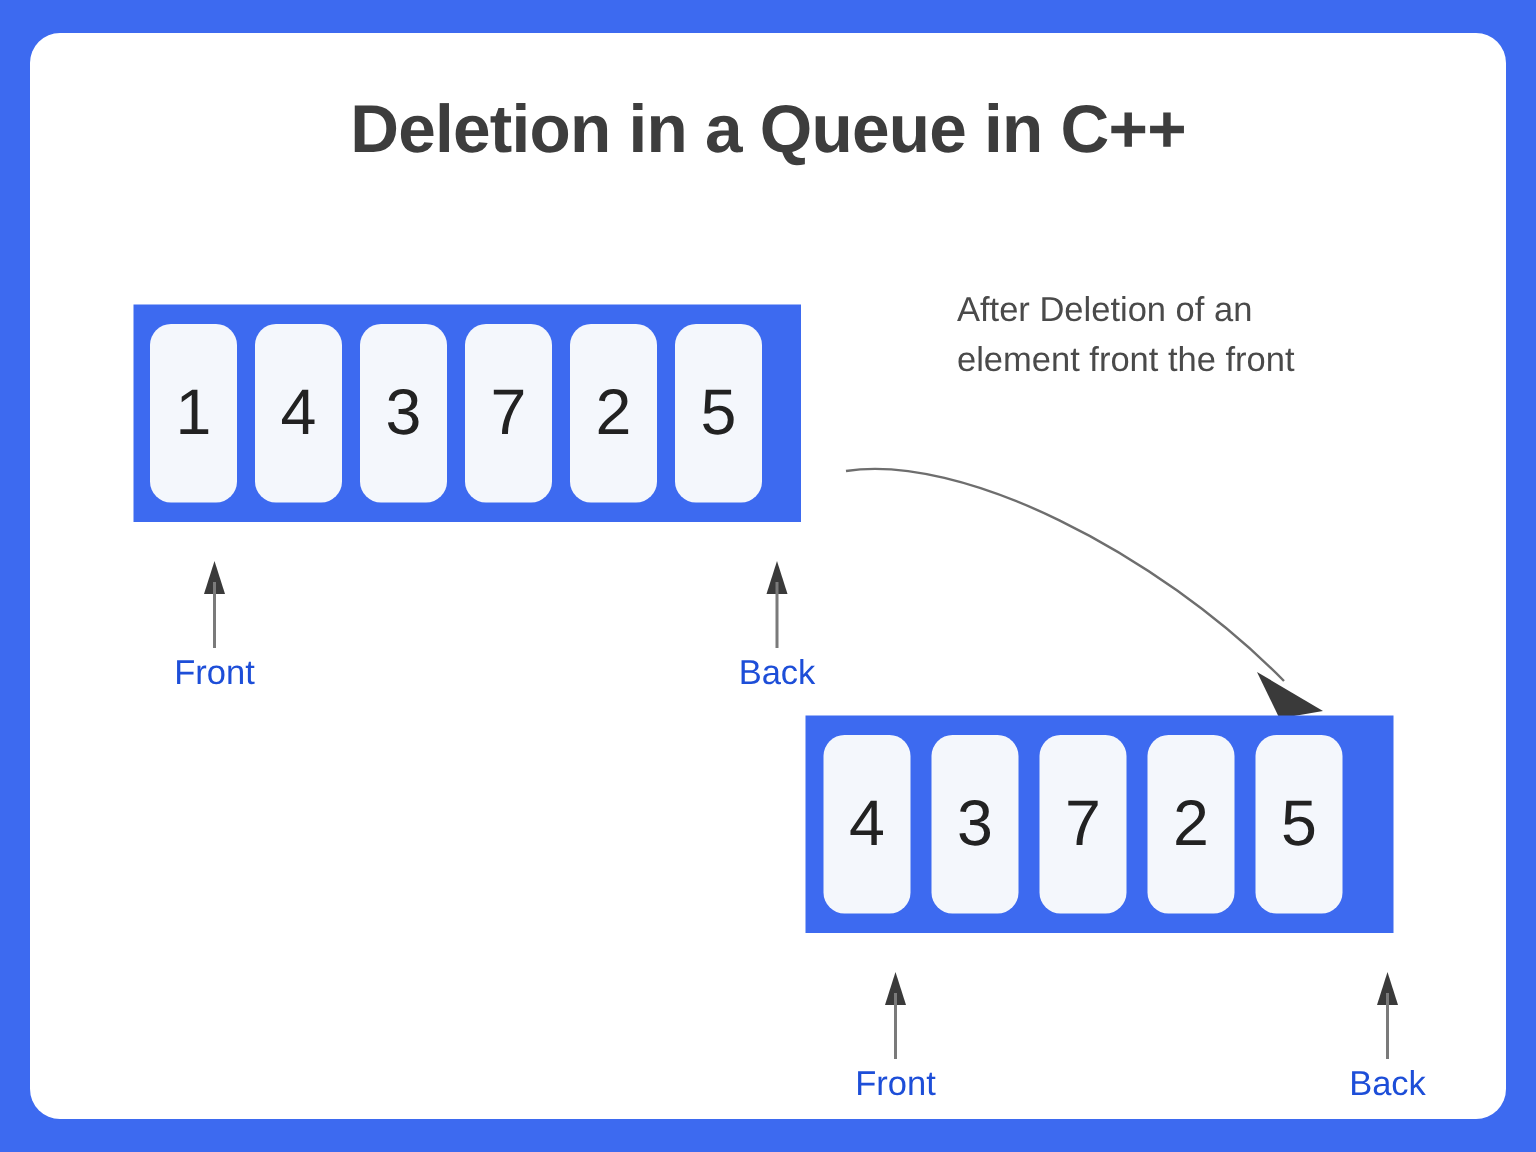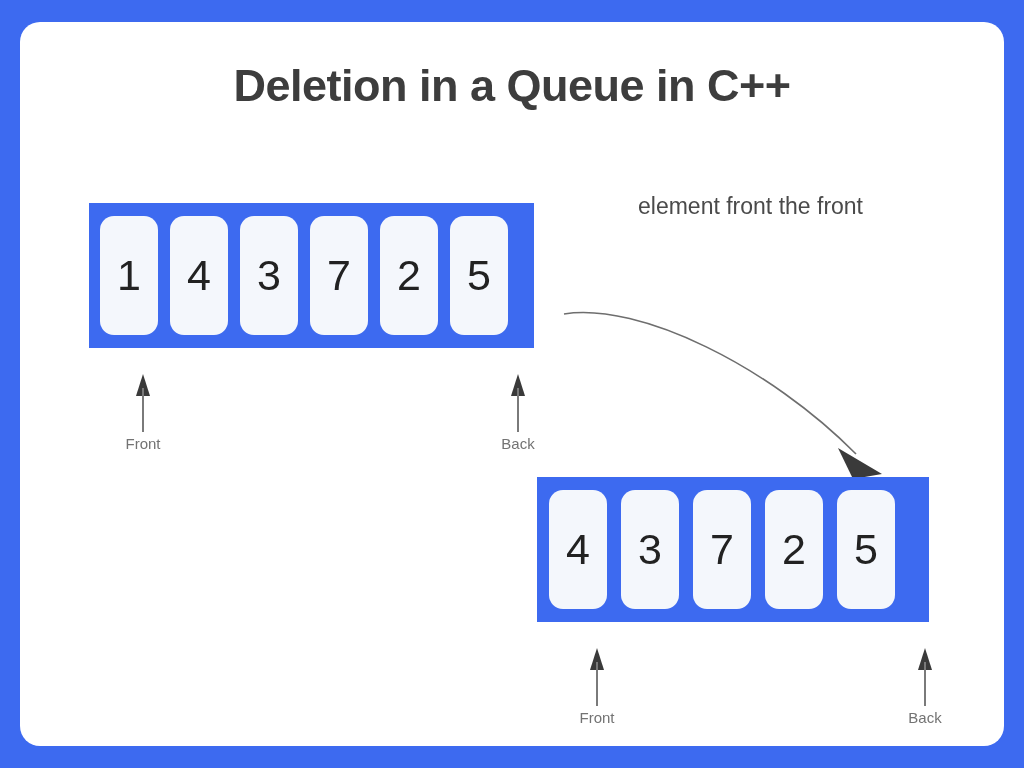--- a/index.html
+++ b/index.html
@@ -126,22 +126,22 @@
     top: 0px;
     margin-left: -7px;
     width: 0;
     height: 0;
     border-left: 7px solid transparent;
     border-right: 7px solid transparent;
     border-bottom: 22px solid #3A3A3A;
   }
   .pointer .ptr-label {
     margin-top: 3px;
-    font-size: 15px;
-    color: #737373;
+    font-size: 23px;
+    color: #1d4ed8;
     font-family: "Liberation Sans", sans-serif;
     white-space: nowrap;
   }
 
   #ptr-top-front  { left: 78px;  top: 352px; }
   #ptr-top-back   { left: 453px; top: 352px; }
   #ptr-bot-front  { left: 532px; top: 626px; }
   #ptr-bot-back   { left: 860px; top: 626px; }
 
   
@@ -194,20 +194,21 @@
 
     <div class="pointer" id="ptr-top-back">
       <div class="stem-wrap">
         <div class="head"></div>
         <div class="stem"></div>
       </div>
       <div class="ptr-label">Back</div>
     </div>
 
     <div id="caption">
+      <span class="cap-line">After Deletion of an</span>
       <span class="cap-line">element front the front</span>
     </div>
 
     <svg id="transition-arrow" viewBox="0 0 400 230" width="400" height="230">
       <path d="M 44 42 C 120 30, 250 95, 336 182" fill="none" stroke="#6E6E6E" stroke-width="1.6"></path>
       <polygon points="318,176 362,202 333,207" fill="#3A3A3A"></polygon>
     </svg>
 
     <div class="queue-box" id="queue-bottom">
       <div class="queue-cell">4</div>

